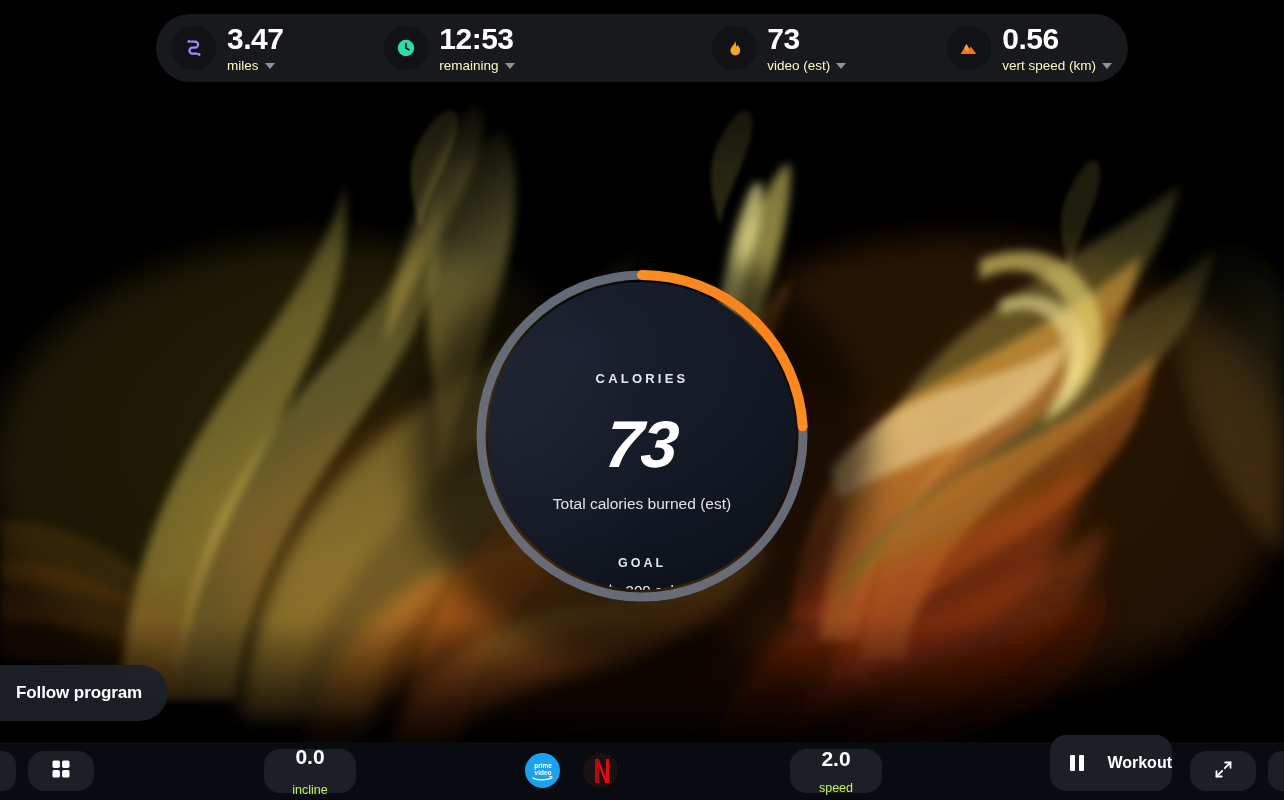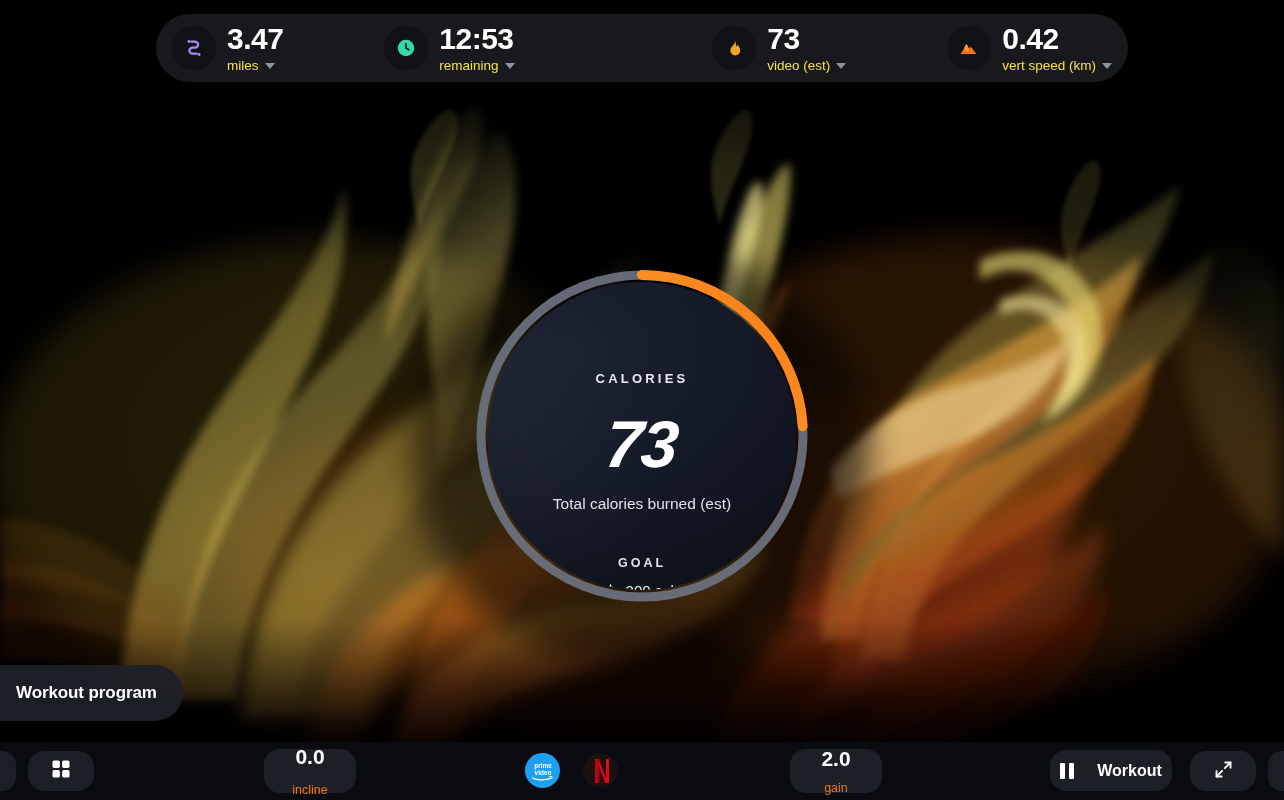--- a/index.html
+++ b/index.html
@@ -56,21 +56,21 @@
     margin-right:11px;
   }
   .metric .ic-wrap svg{ display:block; }
   .m-text{ display:flex; flex-direction:column; justify-content:center; }
   .m-val{
     font-size:30px; font-weight:700; color:#ffffff;
     line-height:1.0; letter-spacing:-0.5px;
   }
   .m-sub{
     display:flex; align-items:center; gap:6px;
-    font-size:13.5px; color:#fde047; line-height:1; margin-top:5px;
+    font-size:13.5px; color:#fef9c3; line-height:1; margin-top:5px;
   }
   .caret{
     width:0;height:0;
     border-left:5.5px solid transparent;
     border-right:5.5px solid transparent;
     border-top:6px solid #8e939c;
     display:block;
   }
   .m-sp{ flex:1 1 auto; min-width:8px; }
 
@@ -151,38 +151,38 @@
   #grid-button{ left:28px; width:66px; height:40px; }
   #incline-button{
     left:264px; width:92px; height:44px; bottom:7px;
     flex-direction:column; gap:17px;
   }
   #speed-button{
     left:790px; width:92px; height:44px; bottom:7px;
     flex-direction:column; gap:13px;
   }
   .ctl-val{ font-size:21px; font-weight:700; color:#fff; line-height:1; }
-  .ctl-lab{ font-size:12.5px; color:#f97316; line-height:1; }
+  .ctl-lab{ font-size:12.5px; color:#bef264; line-height:1; }
 
   #prime-icon{
     position:absolute; left:525px; bottom:12px;
     width:35px; height:35px; border-radius:50%;
     background:#1ca0f0;
     display:flex; align-items:center; justify-content:center;
   }
   #netflix-icon{
     position:absolute; left:583px; bottom:12px;
     width:35px; height:35px; border-radius:50%;
     background:#1b1012;
     display:flex; align-items:center; justify-content:center;
     overflow:hidden;
   }
   #workout-button{
-    left:1050px; width:122px; height:41px; bottom:9px;
-    gap:23px; border-radius:16px;
+    left:1050px; width:122px; height:56px; bottom:9px;
+    gap:23px; border-radius:16px;justify-content:flex-end;
   }
   .wk-label{ font-size:16px; font-weight:700; color:#fff; }
   #expand-button{ left:1190px; width:66px; height:40px; }
   #edge-right-a{ left:1268px; width:44px; height:40px; background:#1b1e25; border-radius:14px; }
 
   .pause-ic{ display:flex; gap:4px; }
   .pause-ic i{ display:block; width:5px; height:16px; background:#fff; border-radius:1px; }
 </style>
 </head>
 <body>
@@ -375,21 +375,21 @@
     <span class="m-sp"></span>
 
     <div class="metric">
       <span class="ic-wrap">
         <svg width="22" height="22" viewBox="0 0 24 24">
           <path d="M3 18.5 9.2 7.6l3.1 5.4 1.6-2.6 6.1 8.1z" fill="#f97316"></path>
           <path d="M9.2 7.6 12.3 13l-2.2 3.2-3.3-4.1z" fill="#fb9a47"></path>
         </svg>
       </span>
       <span class="m-text">
-        <span class="m-val">0.42</span>
+        <span class="m-val">0.56</span>
         <span class="m-sub">
           <span>vert speed (km)</span>
           <i class="caret"></i>
         </span>
       </span>
     </div>
 
   </div>
 
   <div id="cal-ring">
@@ -416,21 +416,21 @@
           <svg width="14" height="16" viewBox="0 0 24 24">
             <path d="M12.6 2.2c.4 3.2-1.5 4.6-2.9 6.2-1.6 1.8-2.9 3.6-2.9 6.1a6.2 6.2 0 0 0 12.4 0c0-3.4-2.1-5.4-3.6-7.2-.3 1.3-1 2.1-1.9 2.5.6-2.6.1-5.3-1.1-7.6z" fill="#ffffff"></path>
           </svg>
         </span>
         <span>300 cals</span>
       </div>
     </div>
   </div>
 
   <div id="follow-program">
-    <span>Workout program</span>
+    <span>Follow program</span>
   </div>
 
   <div id="bottom-bar">
 
     <div class="pill-btn" id="edge-left-a"></div>
 
     <div class="pill-btn" id="grid-button">
       <span>
         <svg width="20" height="20" viewBox="0 0 20 20">
           <rect x="1.5" y="1.5" width="7.4" height="7.4" rx="1.6" fill="#fff"></rect>
@@ -457,21 +457,21 @@
 
     <div id="netflix-icon">
       <svg width="18" height="26" viewBox="0 0 18 26">
         <path d="M3 1h3.9l7.1 19.4V1H17v24h-3.8L6.1 5.4V25H3z" fill="#e50914"></path>
         <path d="M3 1h3.9l.6 1.7V25H3z" fill="#b20710" opacity="0.85"></path>
       </svg>
     </div>
 
     <div class="pill-btn" id="speed-button">
       <span class="ctl-val">2.0</span>
-      <span class="ctl-lab">gain</span>
+      <span class="ctl-lab">speed</span>
     </div>
 
     <div class="pill-btn" id="workout-button">
       <span class="pause-ic">
           <i></i>
           <i></i>
         </span>
       <span class="wk-label">Workout</span>
     </div>
 

